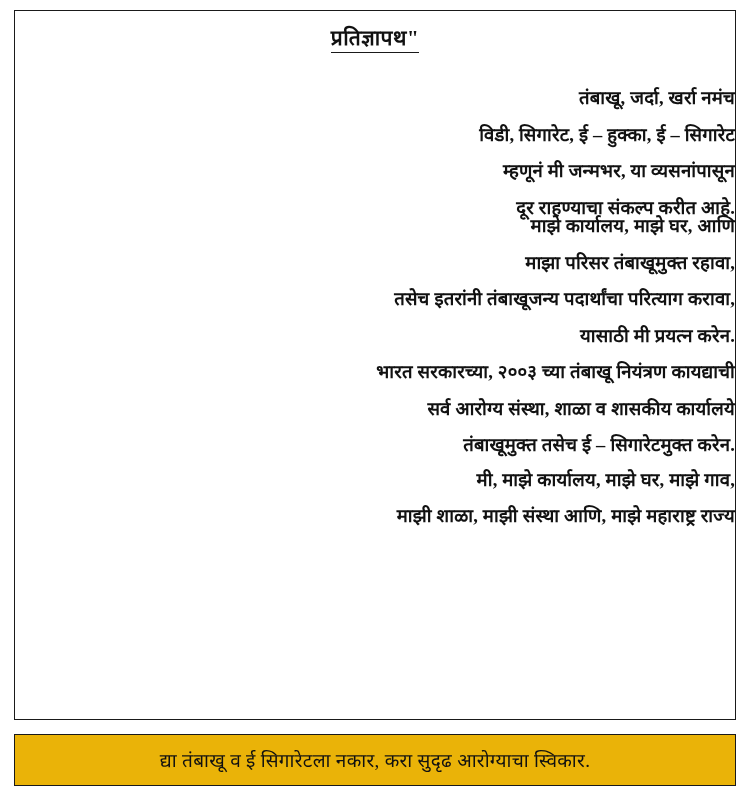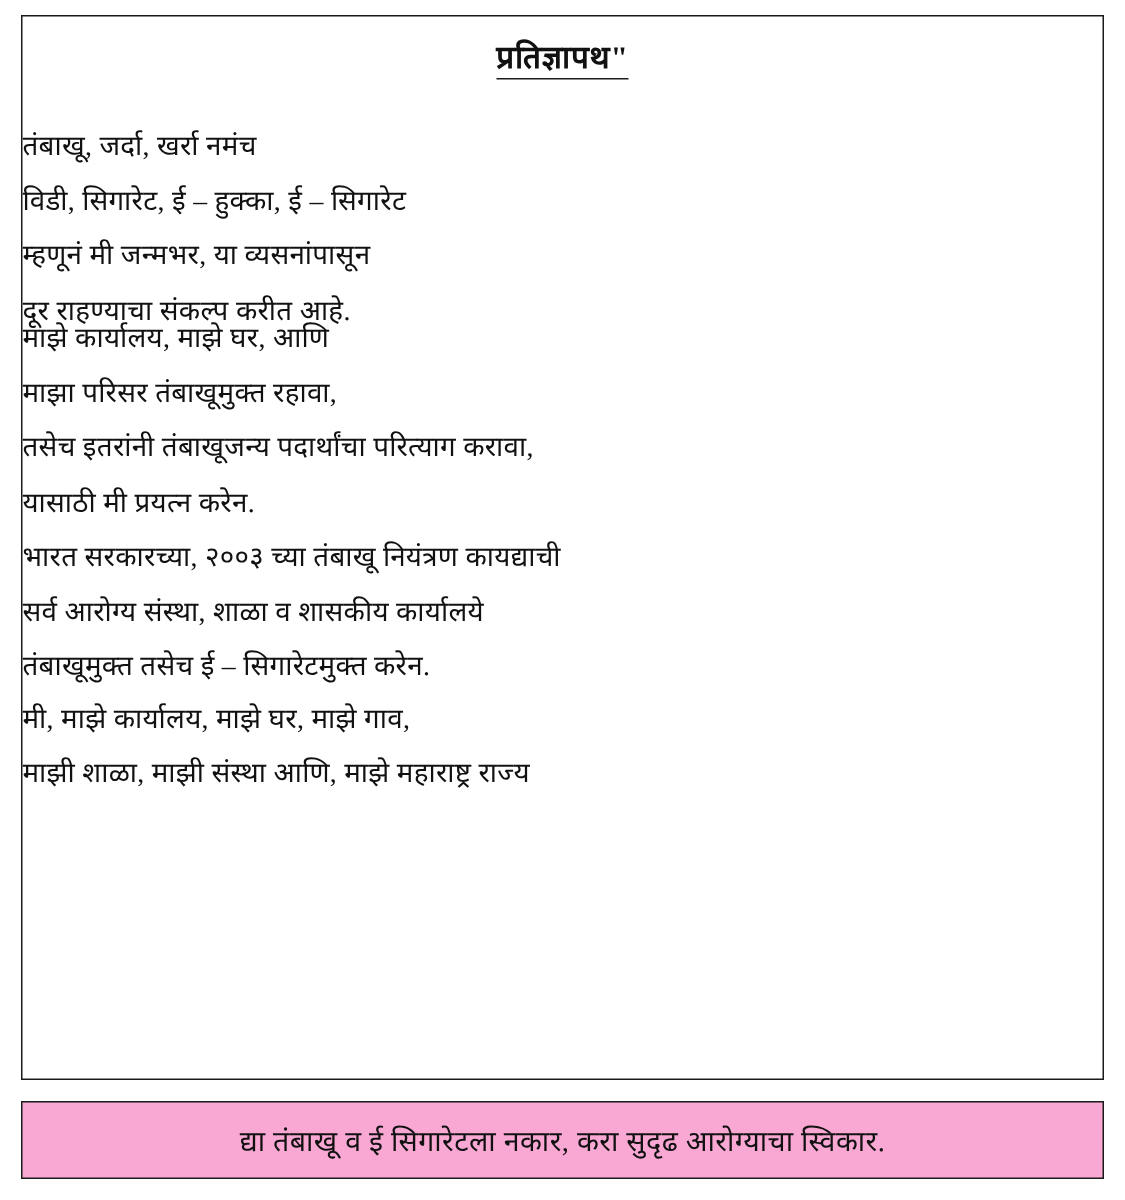--- a/index.html
+++ b/index.html
@@ -32,41 +32,42 @@
     overflow: hidden;
   }
   .footer-box {
     position: absolute;
     left: 14px;
     top: 734px;
     width: 722px;
     height: 52px;
     box-sizing: border-box;
     border: 1.5px solid #1a1a1a;
-    background: #f9a8d4;
+    background: #eab308;
     display: flex;
     align-items: center;
     justify-content: center;
     overflow: hidden;
   }
   .title-wrap {
     text-align: center;
     margin-top: 14px;
   }
   .title {
     display: inline-block;
     font-size: 21px;
     font-weight: 700;
     letter-spacing: 0.5px;
     padding-bottom: 1px;
     border-bottom: 1.5px solid #1a1a1a;
     line-height: 1.25;
   }
   .stanza {
-    text-align: left;
+    text-align: right;
+    font-weight: bold;
   }
   .stanza.s1 { margin-top: 36px; }
   .stanza.s2 { }
   .stanza.s3 { margin-top: 16px; }
   .line {
     font-size: 18.5px;
     line-height: 1.0;
     margin: 0 0 18px 0;
     white-space: nowrap;
     letter-spacing: 0.2px;

